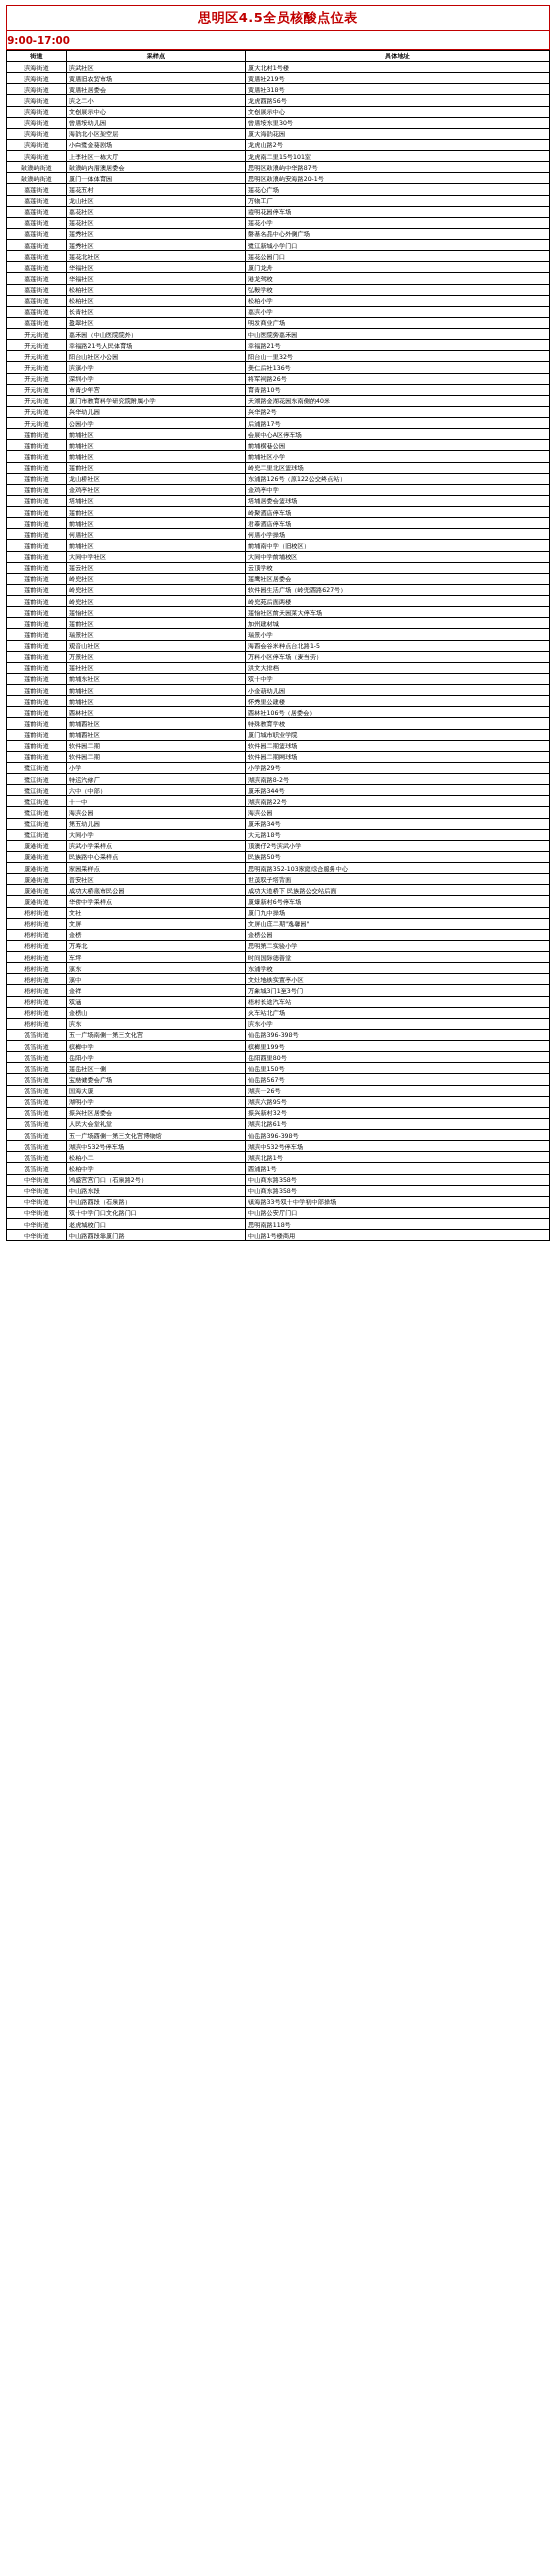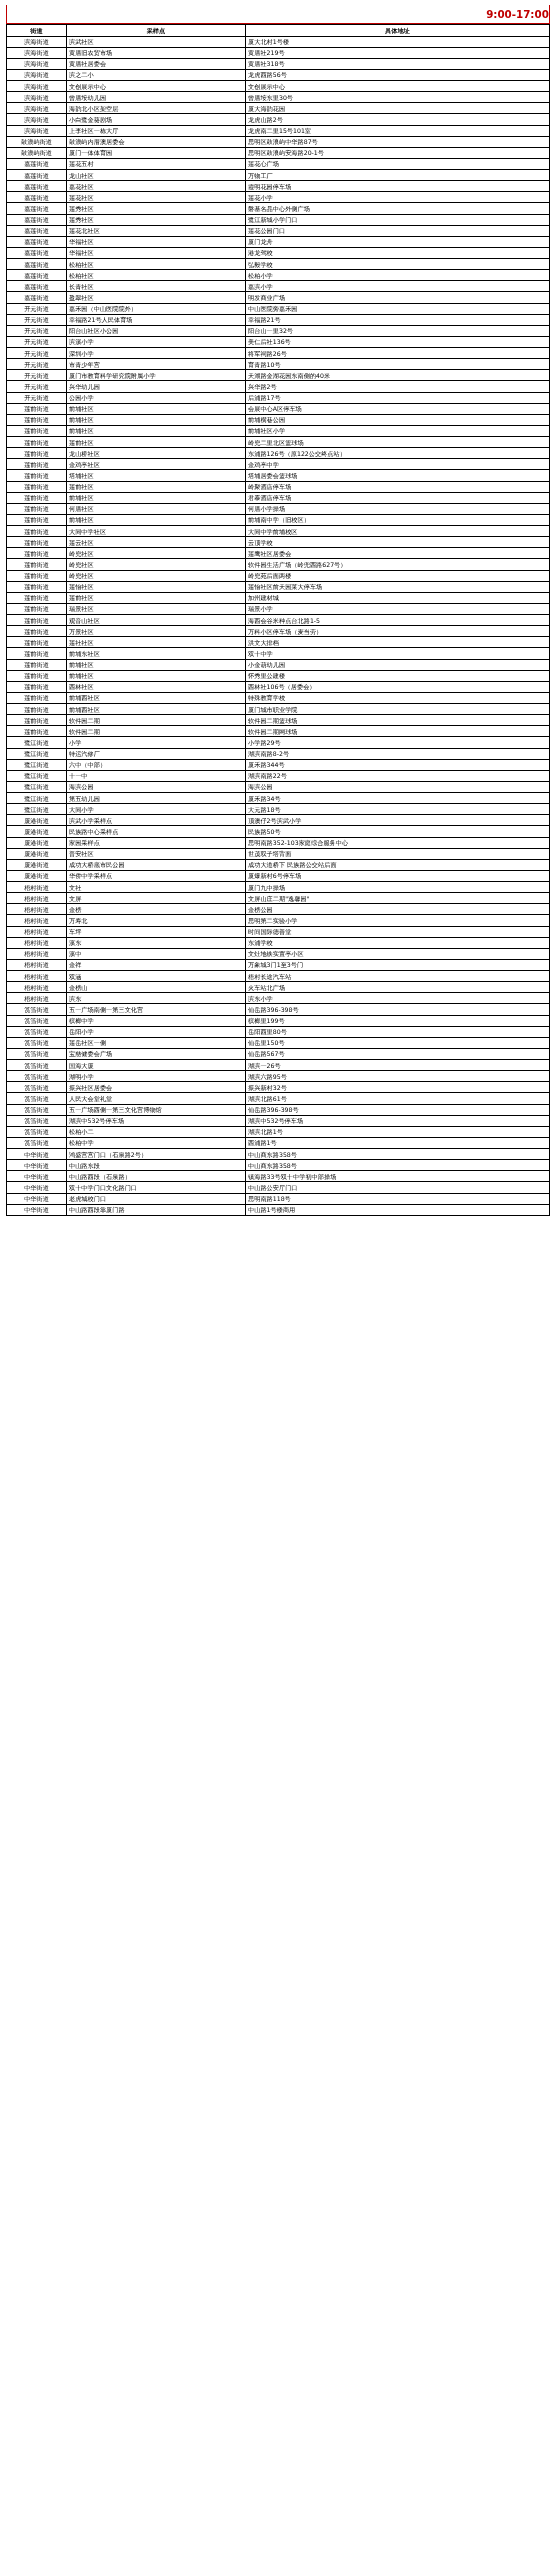--- a/index.html
+++ b/index.html
@@ -30,21 +30,21 @@
     font-size: 13px;
     font-weight: bold;
     letter-spacing: 0.5px;
     line-height: 1.1;
   }
   .subtitle-box {
     border: 1px solid #c00000;
     border-top: none;
     box-sizing: border-box;
     width: 100%;
-    text-align: right;
+    text-align: left;
     padding: 3.1px 0 3.1px 0;
     margin-bottom: 0;
   }
   .subtitle {
     color: #c00000;
     font-size: 10.3px;
     font-weight: bold;
   }
   table.grid {
     border-collapse: collapse;
@@ -72,20 +72,23 @@
   td.street { text-align: center; }
   td.site   { text-align: left; padding-left: 4.1px; }
   td.addr   { text-align: left; padding-left: 4.1px; }
   th.site, th.addr { text-align: center; }
 </style>
 </head>
 <body>
 
 <div class="page">
 
+  <div class="title-box">
+    <div class="title">思明区4.5全员核酸点位表</div>
+  </div>
 
   <div class="subtitle-box">
     <div class="subtitle">9:00-17:00</div>
   </div>
 
   <table class="grid">
     <colgroup>
       <col class="c-street">
       <col class="c-site">
       <col class="c-addr">

